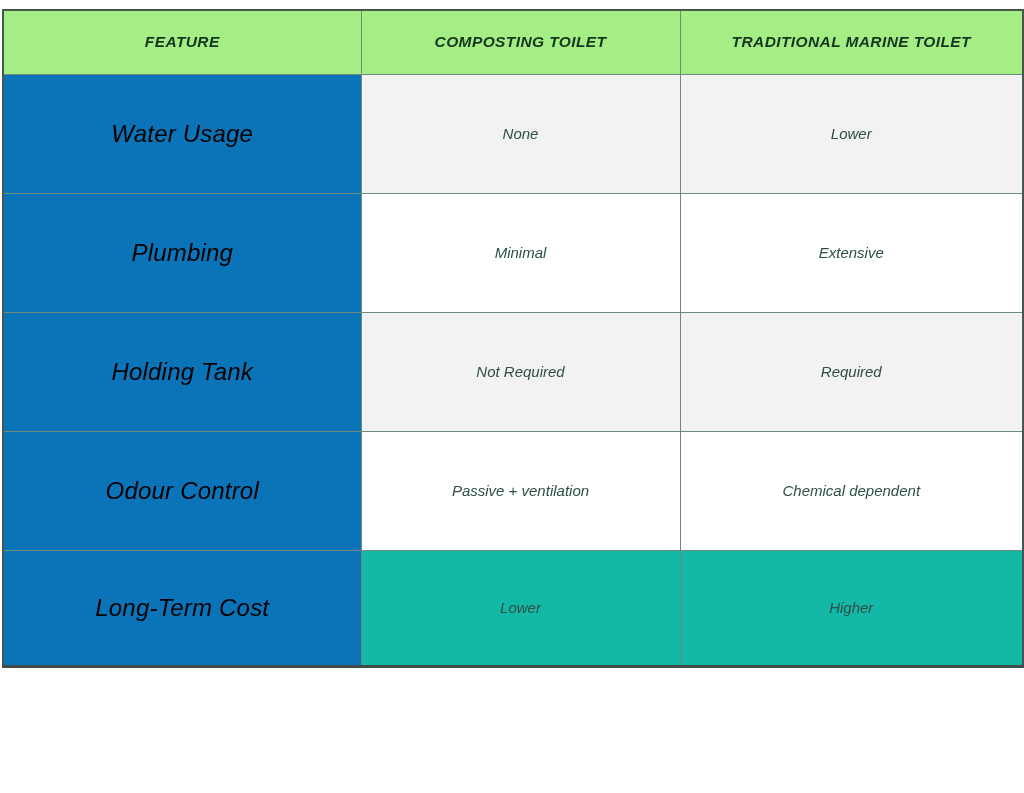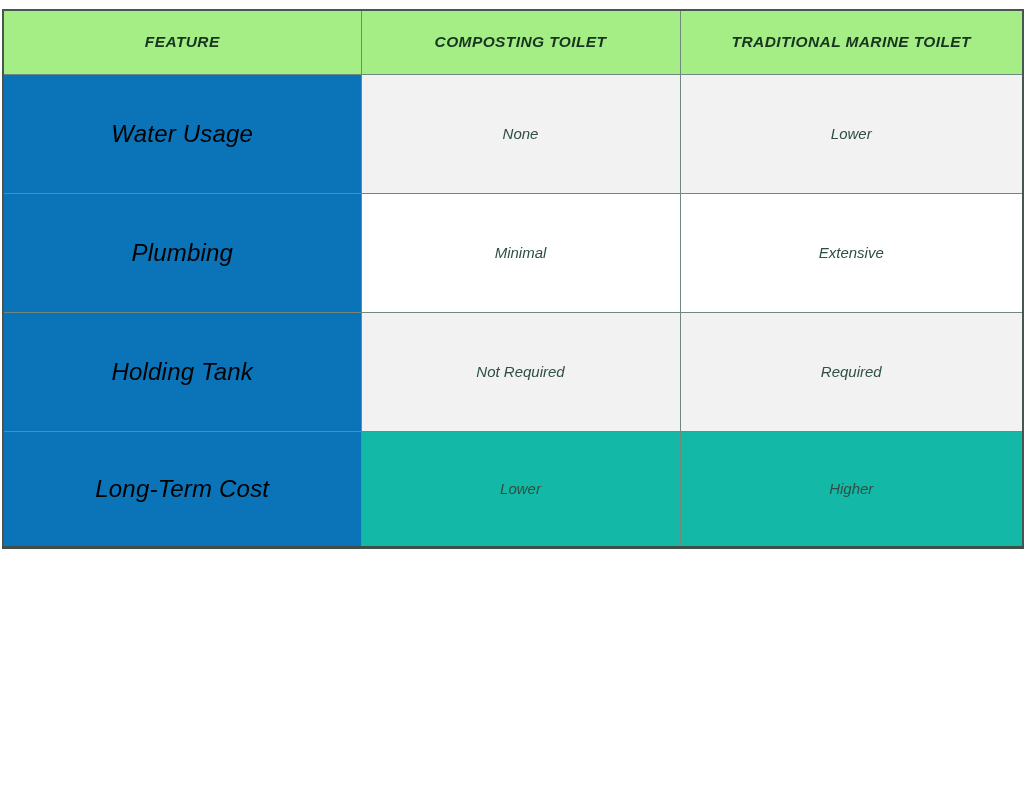--- a/index.html
+++ b/index.html
@@ -87,19 +87,24 @@
         <td class="feature">Plumbing</td>
         <td class="value">Minimal</td>
         <td class="value">Extensive</td>
       </tr>
       <tr>
         <td class="feature">Holding Tank</td>
         <td class="value">Not Required</td>
         <td class="value">Required</td>
       </tr>
       <tr>
+        <td class="feature">Odour Control</td>
+        <td class="value">Passive + ventilation</td>
+        <td class="value">Chemical dependent</td>
+      </tr>
+      <tr>
         <td class="feature">Long-Term Cost</td>
         <td class="value">Lower</td>
         <td class="value">Higher</td>
       </tr>
     </tbody>
   </table>
 </div>
 
 </body></html>

